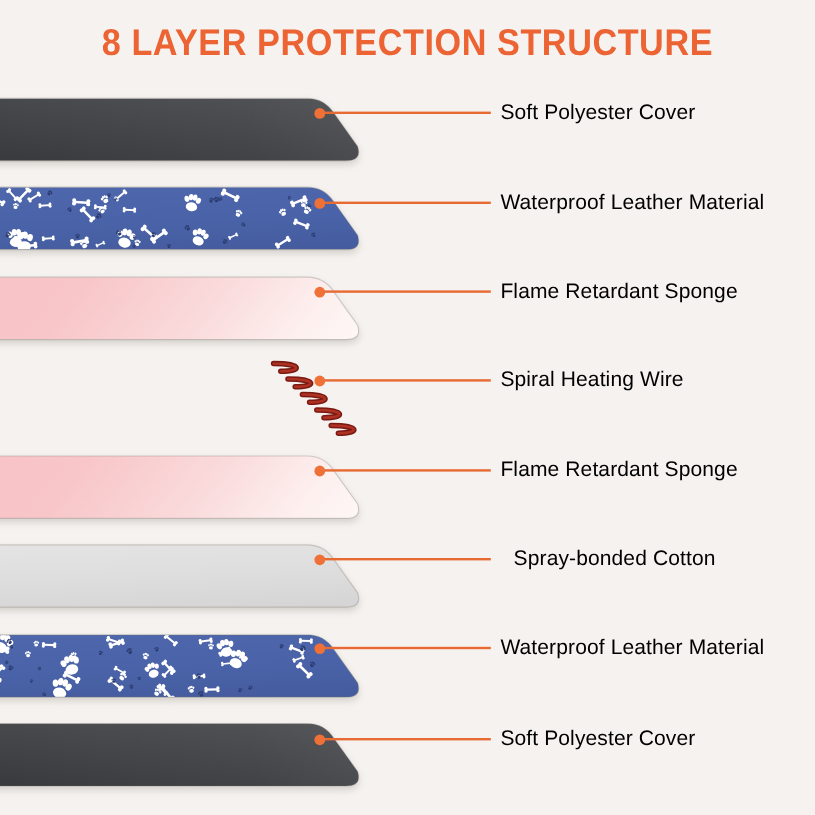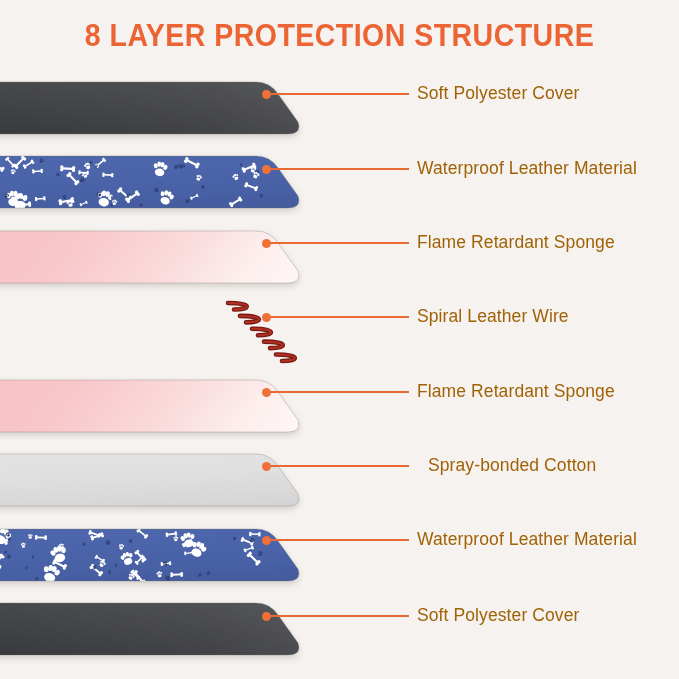--- a/index.html
+++ b/index.html
@@ -91,21 +91,21 @@
     background: #e86a33;
     flex: 1 1 auto;
     margin-left: -2px;
   }
 
   
   .label {
     position: absolute;
     font-family: "Liberation Sans", sans-serif;
     font-size: 17.5px;
-    color: #a16207;
+    color: #000000;
     white-space: nowrap;
     letter-spacing: 0.1px;
   }
 </style>
 </head>
 <body>
 
 <div id="infographic">
 
   <div class="title">8 LAYER PROTECTION STRUCTURE</div>
@@ -719,21 +719,21 @@
               <path d="M 316 59.55555555555556 C 340 59.55555555555556 340 66 322 66" stroke="#7a1a12" stroke-width="4.6" fill="none" stroke-linecap="round"></path>
               <path d="M 316 59.55555555555556 C 340 59.55555555555556 340 66 322 66" stroke="#c0392b" stroke-width="2.0" fill="none" stroke-linecap="round" opacity="0.75"></path>
               <path d="M -12 66 L 322 66" stroke="url(#wg4)" stroke-width="4.6" fill="none" stroke-linecap="butt"></path>
        </svg>
           </div>
         </div>
         <div class="leader" style="left: 262px; width: 147px; top: 15px;">
           <span class="dot"></span>
      <span class="line"></span>
         </div>
-        <div class="label" style="left: 417px; top: 11px;">Spiral Leather Wire</div>
+        <div class="label" style="left: 417px; top: 11px;">Spiral Heating Wire</div>
       </div>
       <div class="layer-row" style="top: 370px;">
         <div class="slab-wrap">
           <div class="slab">
             <svg viewBox="0 0 400 74" preserveAspectRatio="none">
          <defs>
            <clipPath id="clip5">
                   <path d="M 0 10
    L 296 10
    Q 310 10 318 22

